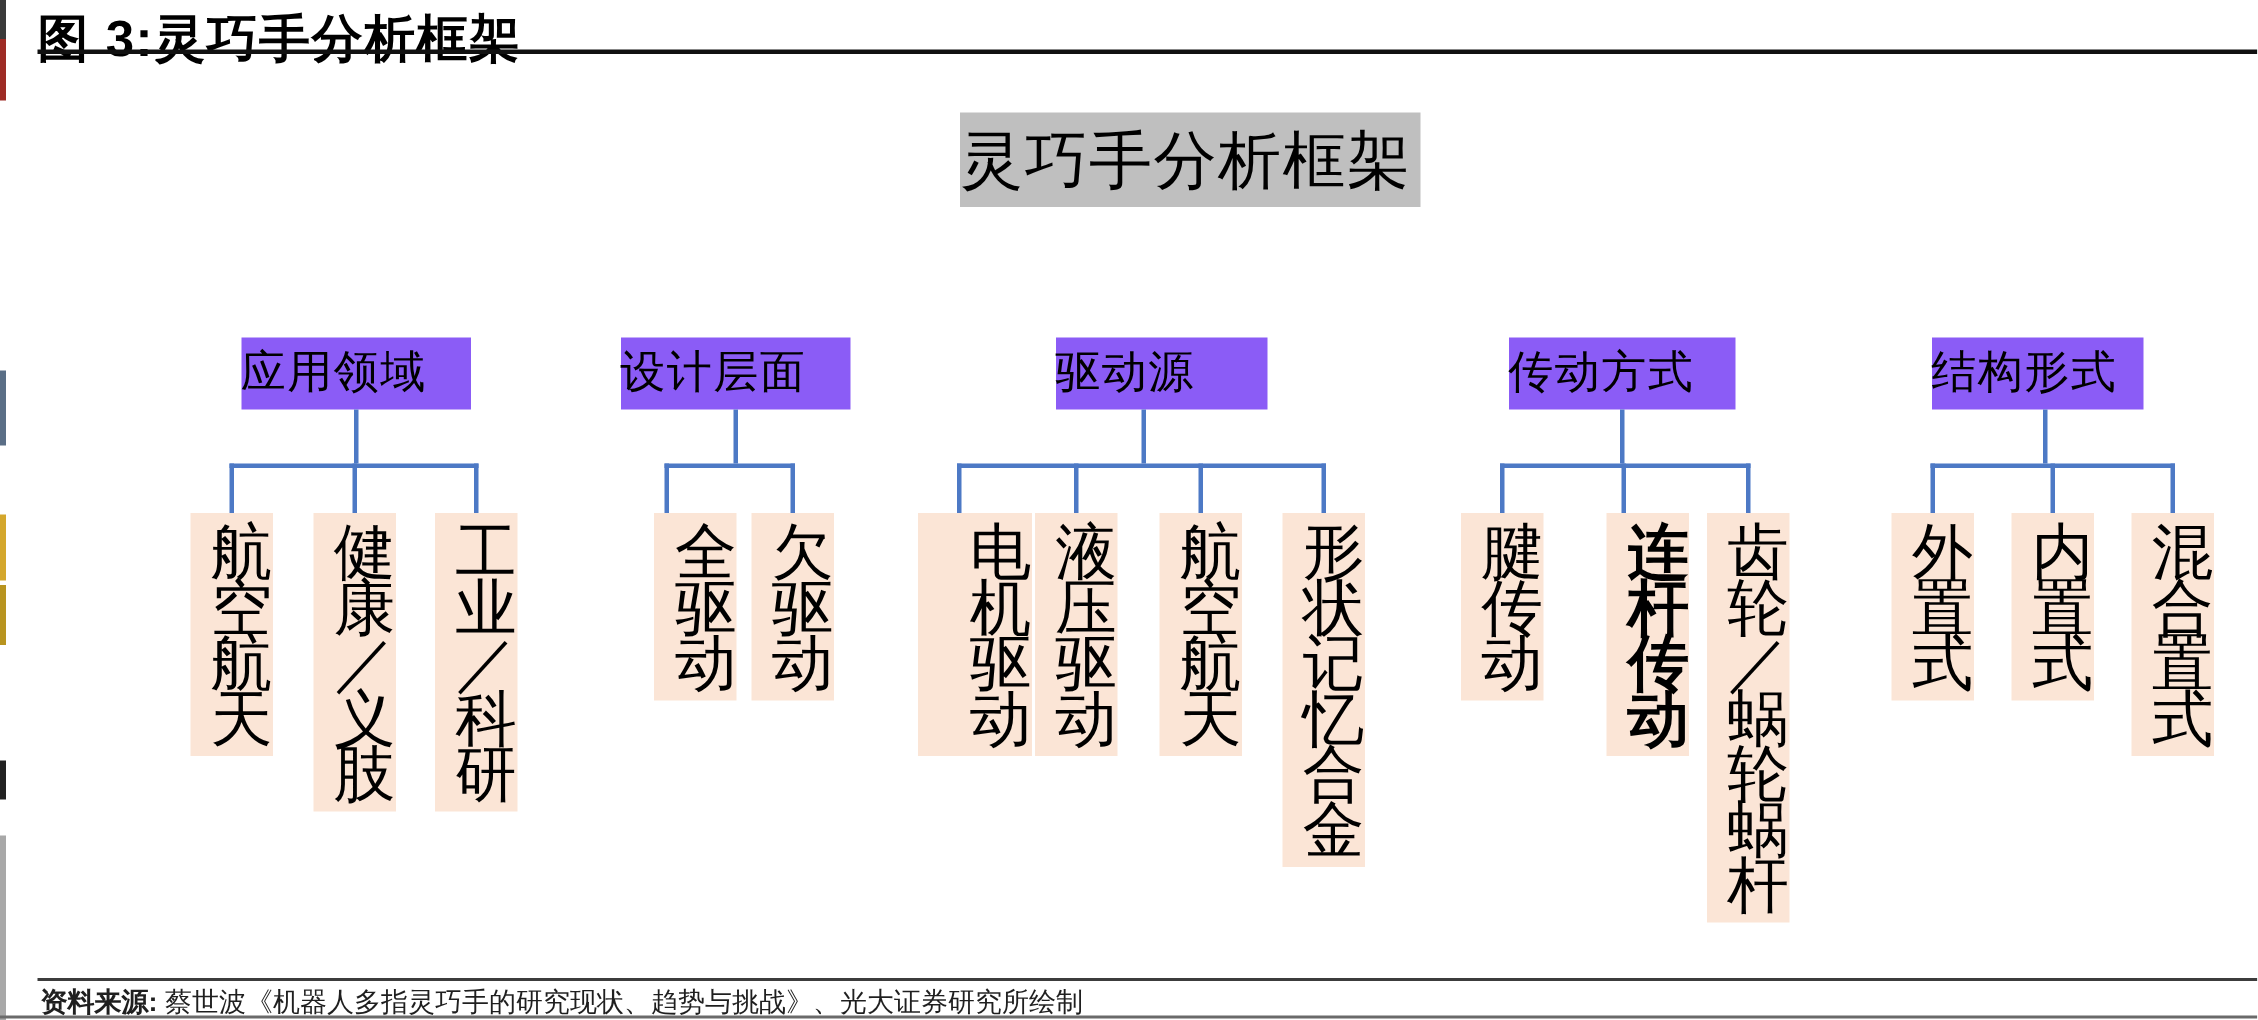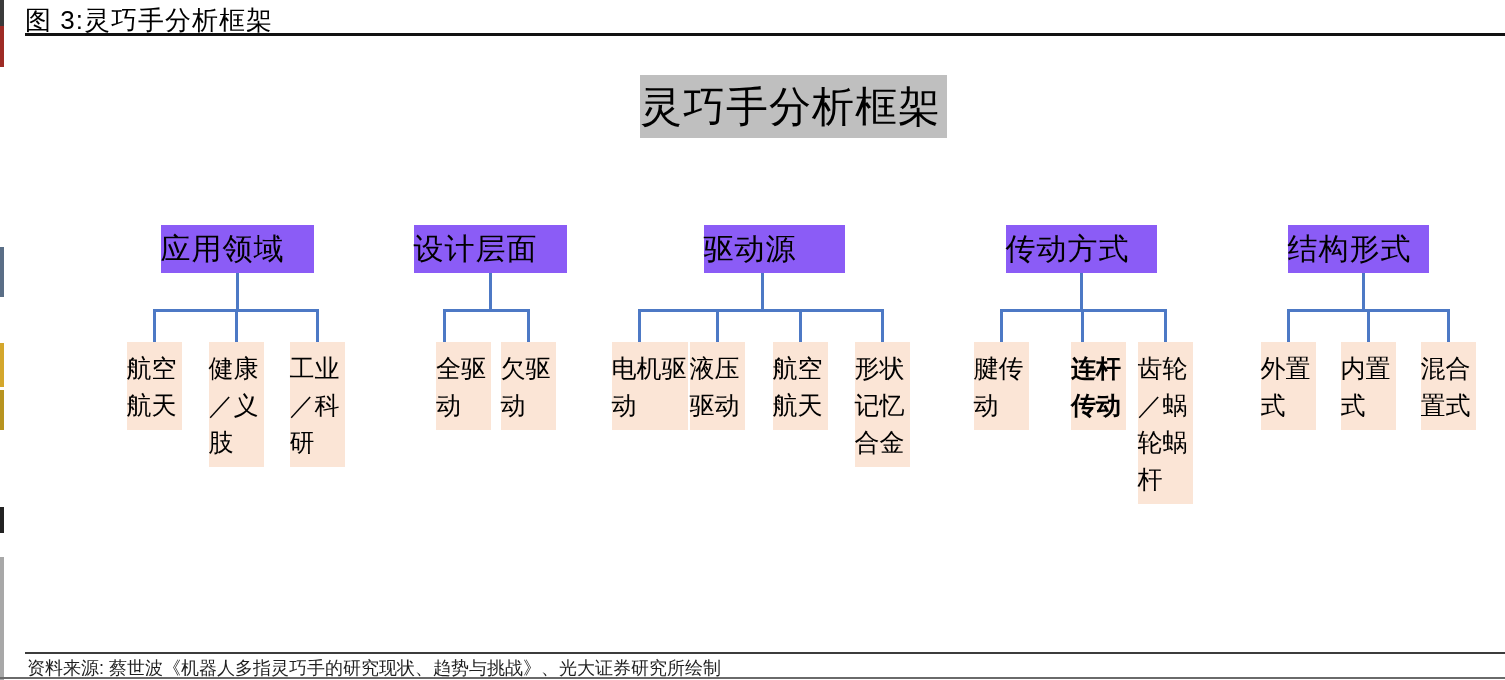--- a/index.html
+++ b/index.html
@@ -1,39 +1,39 @@
 <!DOCTYPE html>
 <html><head>
 <meta charset="utf-8">
 <style>
   html,body{margin:0;padding:0;background:#fff;}
   #screen{
     position:relative;width:1505px;height:680px;overflow:hidden;background:#ffffff;
     font-family:"Liberation Sans","DejaVu Sans",sans-serif;color:#000;
   }
   
-  .figure-label{position:absolute;left:25px;top:3px;font-size:26px;font-weight:normal;letter-spacing:1px;white-space:nowrap;}
+  .figure-label{position:absolute;left:25px;top:3px;font-size:34px;font-weight:bold;letter-spacing:1px;white-space:nowrap;}
   .header-rule{position:absolute;left:25px;right:0;top:33px;height:3px;background:#111;}
   .footer-rule{position:absolute;left:25px;right:0;top:652px;height:2px;background:#3c3c3c;}
   .bottom-edge{position:absolute;left:0;right:0;top:677px;height:2px;background:#6a6a6a;}
   .source-line{position:absolute;left:27px;top:656px;font-size:18px;color:#1f1f1f;white-space:nowrap;}
-  .source-line .lbl{font-weight:normal;}
+  .source-line .lbl{font-weight:bold;}
   
   .diagram-title{
     position:absolute;left:640px;top:75px;width:307px;height:63px;line-height:63px;
     background:#bfbfbf;font-size:42px;letter-spacing:1px;
   }
   
   .cat-box{
     position:absolute;height:48px;line-height:48px;background:#8b5cf6;
     text-align:left;font-size:30px;letter-spacing:1px;
   }
   .child-box{
-    position:absolute;background:#fbe5d6;text-align:left;
-    font-size:25px;line-height:37px;padding:8px 0 6px 0;
+    position:absolute;background:#fbe5d6;text-align:right;
+    font-size:41px;line-height:37px;padding:8px 0 6px 0;
     word-break:break-all;box-sizing:content-box;
   }
   .cline{position:absolute;background:#4d79c5;}
   
   .edge-mark{position:absolute;left:0;width:4px;}
 </style>
 </head>
 <body>
 
 <div id="screen">

